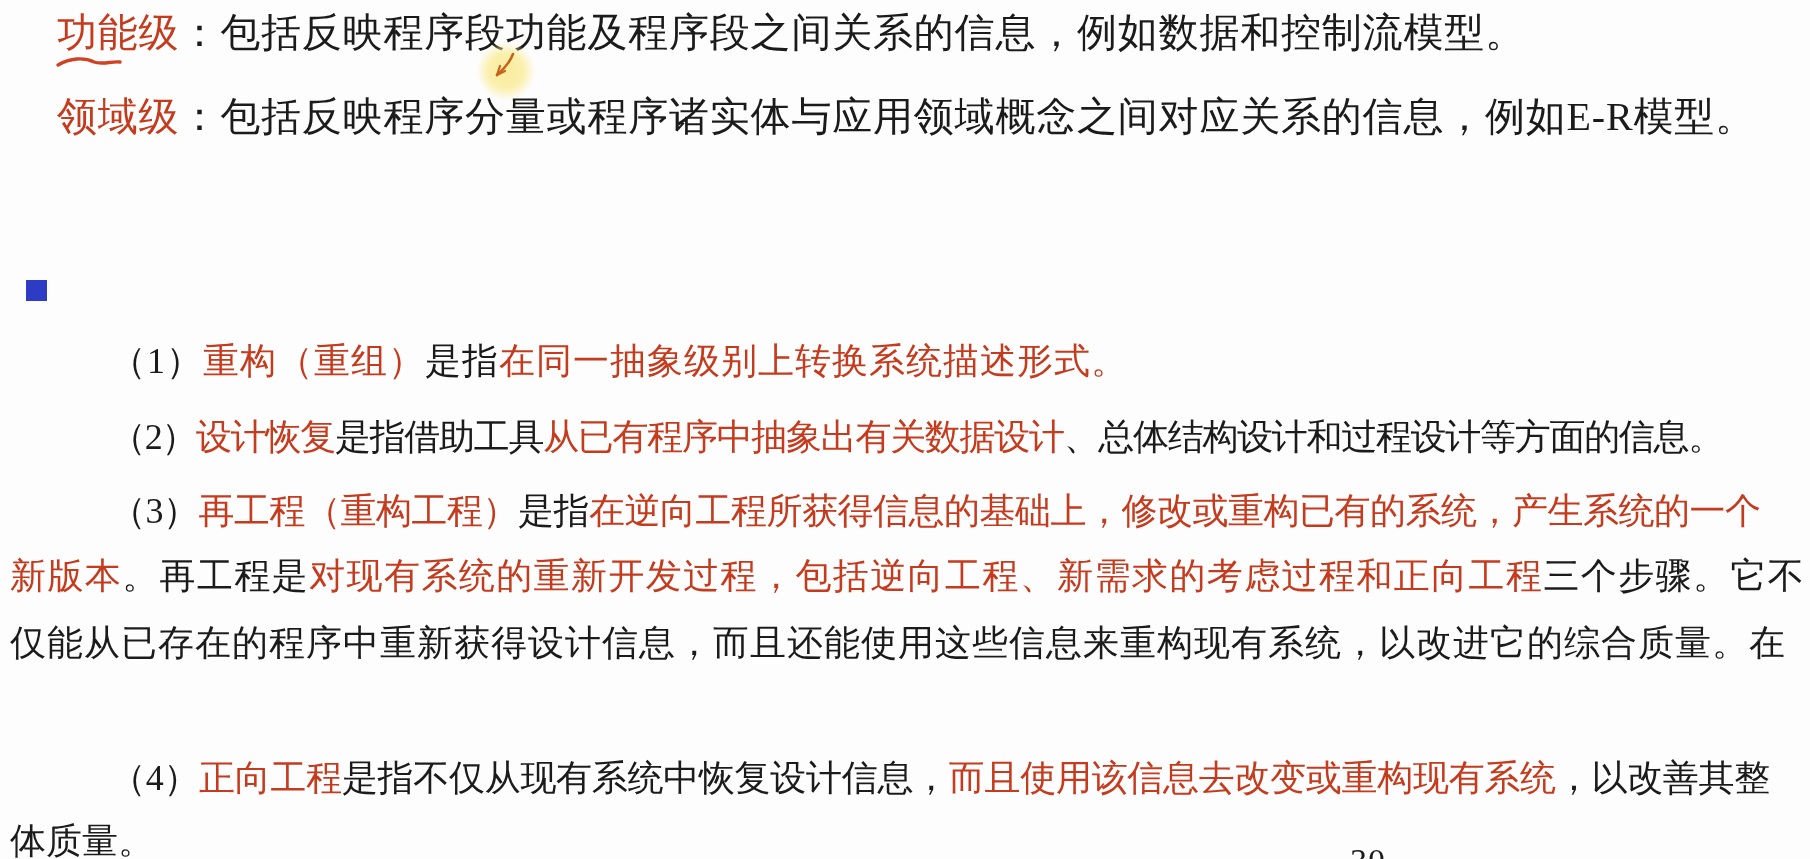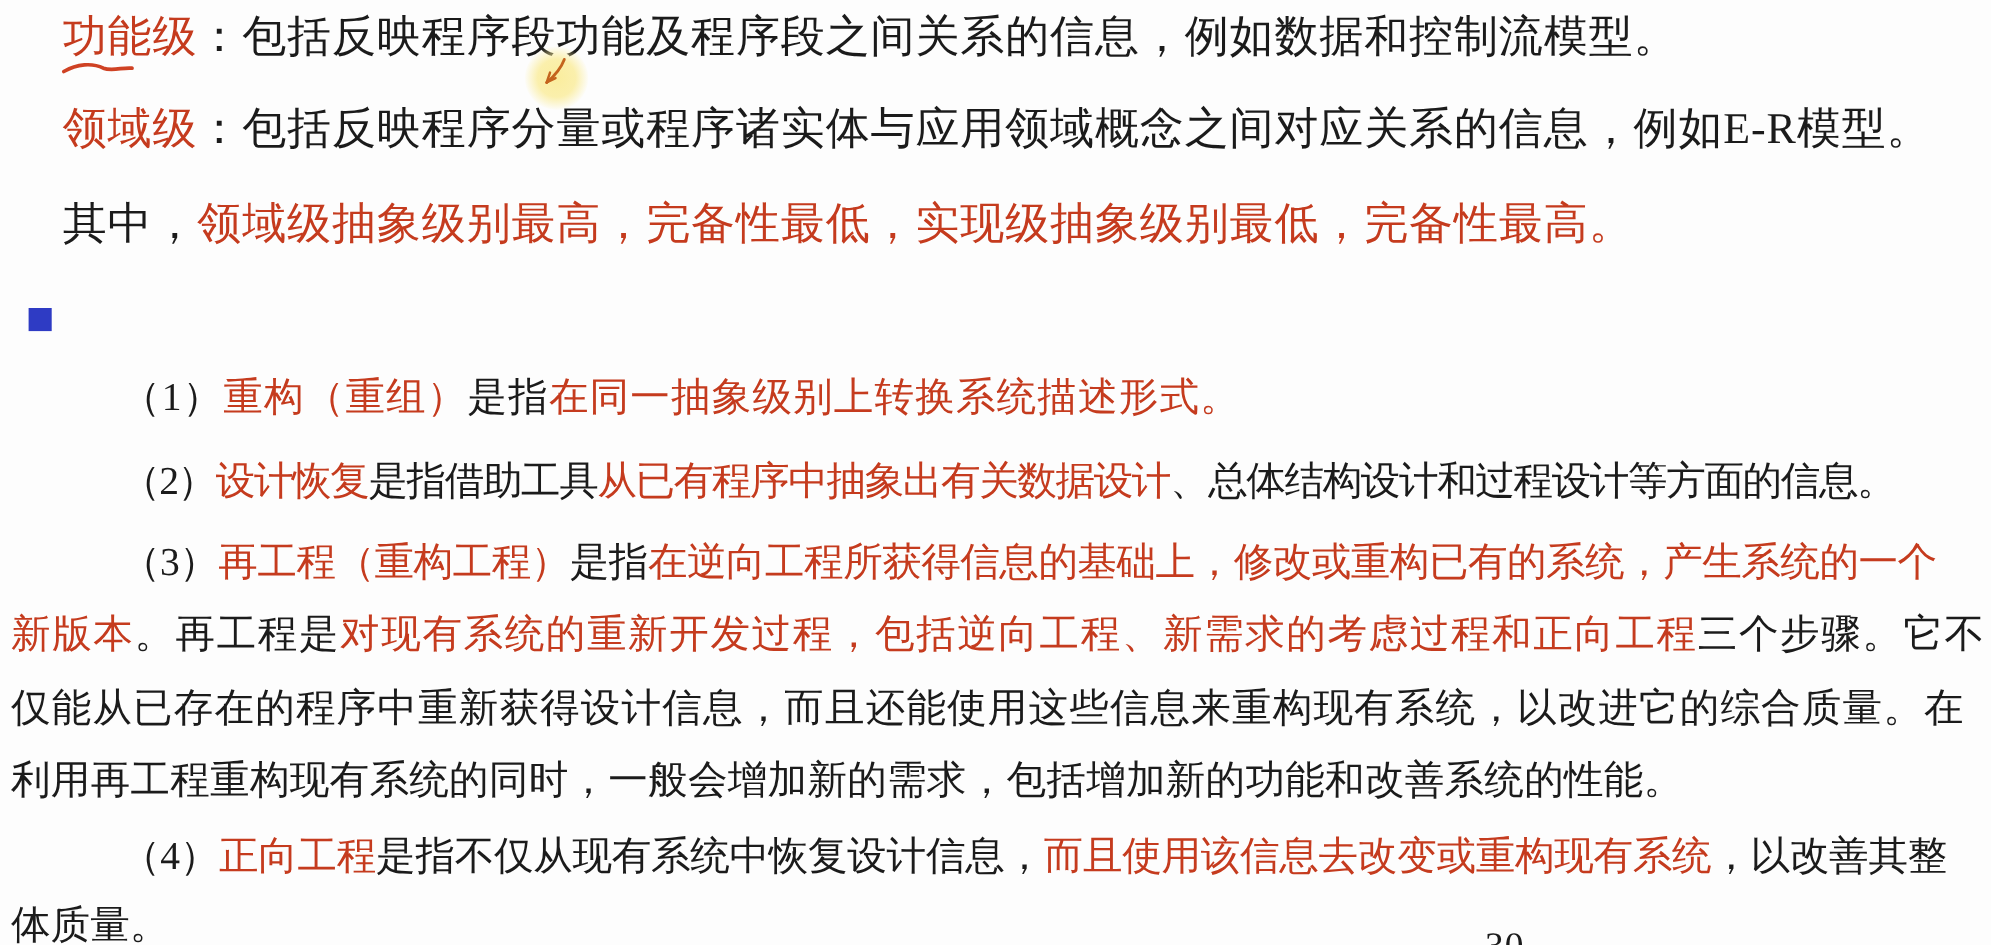--- a/index.html
+++ b/index.html
@@ -67,35 +67,33 @@
   <div class="pen-highlight">
     <svg width="46" height="46" viewBox="0 0 46 46">
       <path d="M30,8 C27,16 21,23 14,29" fill="none" stroke="#c4641d" stroke-width="2.6" stroke-linecap="round"></path>
       <path d="M14,29 L17,20" fill="none" stroke="#c4641d" stroke-width="2.2" stroke-linecap="round"></path>
       <path d="M14,29 L22,25" fill="none" stroke="#c4641d" stroke-width="2.2" stroke-linecap="round"></path>
     </svg>
   </div>
 
   <div class="line hdr l2"><span class="r">领域级</span><span>：包括反映程序分量或程序诸实体与应用领域概念之间对应关系的信息，例如E-R模型。</span></div>
 
-  <div class="line hdr l3"><span>其中，</span><span class="r">领域级抽象级别最高，完备性最低，实现级抽象级别最低，完备性最高。</span></div>
 
   <div class="bullet"></div>
 
   <div class="line bodyline l5"><span>（1）</span><span class="r">重构（重组）</span><span>是指</span><span class="r">在同一抽象级别上转换系统描述形式。</span></div>
 
   <div class="line bodyline l6"><span>（2）</span><span class="r">设计恢复</span><span>是指借助工具</span><span class="r">从已有程序中抽象出有关数据设计</span><span>、总体结构设计和过程设计等方面的信息。</span></div>
 
   <div class="line bodyline l7"><span>（3）</span><span class="r">再工程（重构工程）</span><span>是指</span><span class="r">在逆向工程所获得信息的基础上，修改或重构已有的系统，产生系统的一个</span></div>
 
   <div class="line bodyline l8"><span class="r">新版本</span><span>。再工程是</span><span class="r">对现有系统的重新开发过程，包括逆向工程、新需求的考虑过程和正向工程</span><span>三个步骤。它不</span></div>
 
   <div class="line bodyline l9"><span>仅能从已存在的程序中重新获得设计信息，而且还能使用这些信息来重构现有系统，以改进它的综合质量。在</span></div>
 
-  <div class="line bodyline l10"><span>利用再工程重构现有系统的同时，一般会增加新的需求，包括增加新的功能和改善系统的性能。</span></div>
 
   <div class="line bodyline l11"><span>（4）</span><span class="r">正向工程</span><span>是指不仅从现有系统中恢复设计信息，</span><span class="r">而且使用该信息去改变或重构现有系统</span><span>，以改善其整</span></div>
 
   <div class="line bodyline l12"><span>体质量。</span></div>
 
   <div class="page-number">30</div>
 
 </div>
 
 </body></html>

